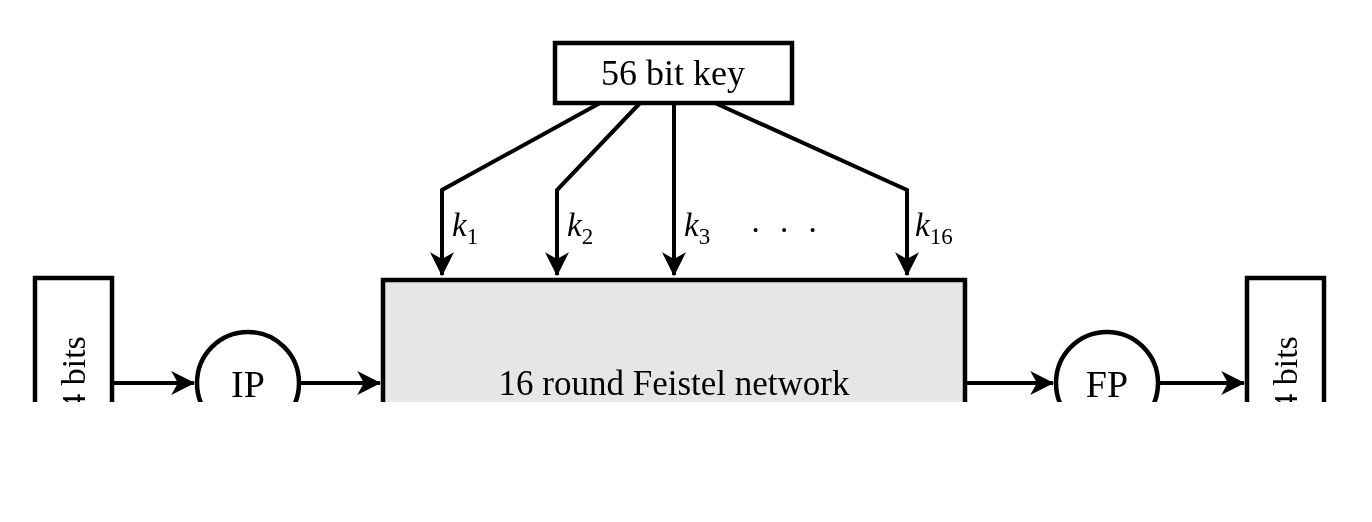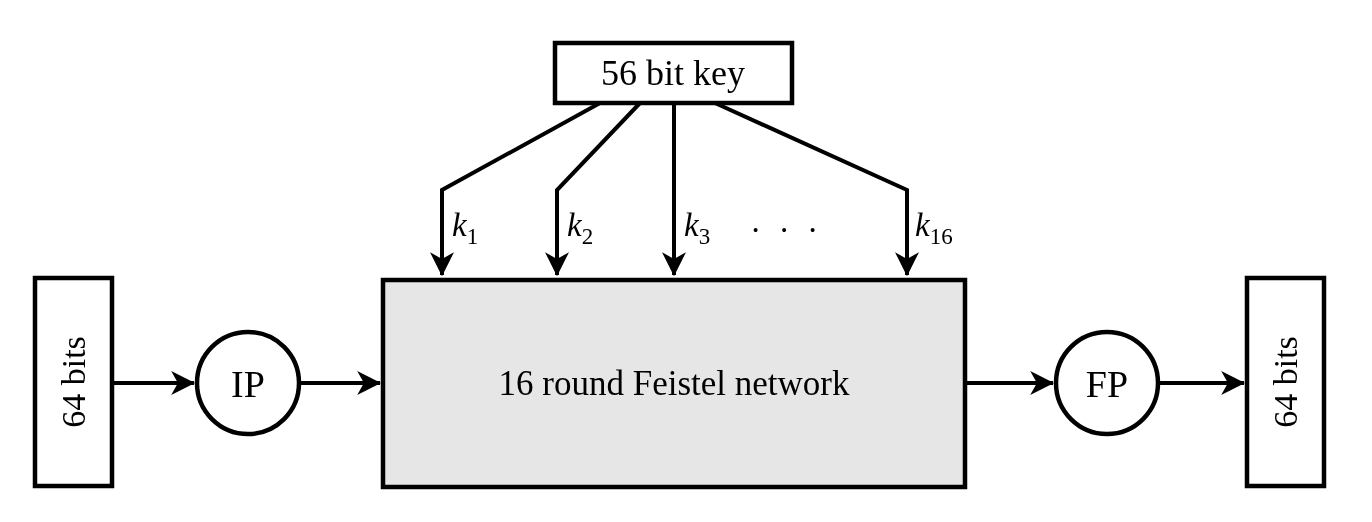--- a/index.html
+++ b/index.html
@@ -3,21 +3,21 @@
 <meta charset="utf-8">
 <style>
   html, body {
     margin: 0;
     padding: 0;
     background: #ffffff;
   }
   .stage {
     position: relative;
     width: 1372px;
-    height: 522px;
+    height: 402px;
     background: #ffffff;
     overflow: hidden;
   }
   svg {
     display: block;
   }
   .serif-label {
     font-family: "Liberation Serif", "DejaVu Serif", serif;
     fill: #000000;
   }

